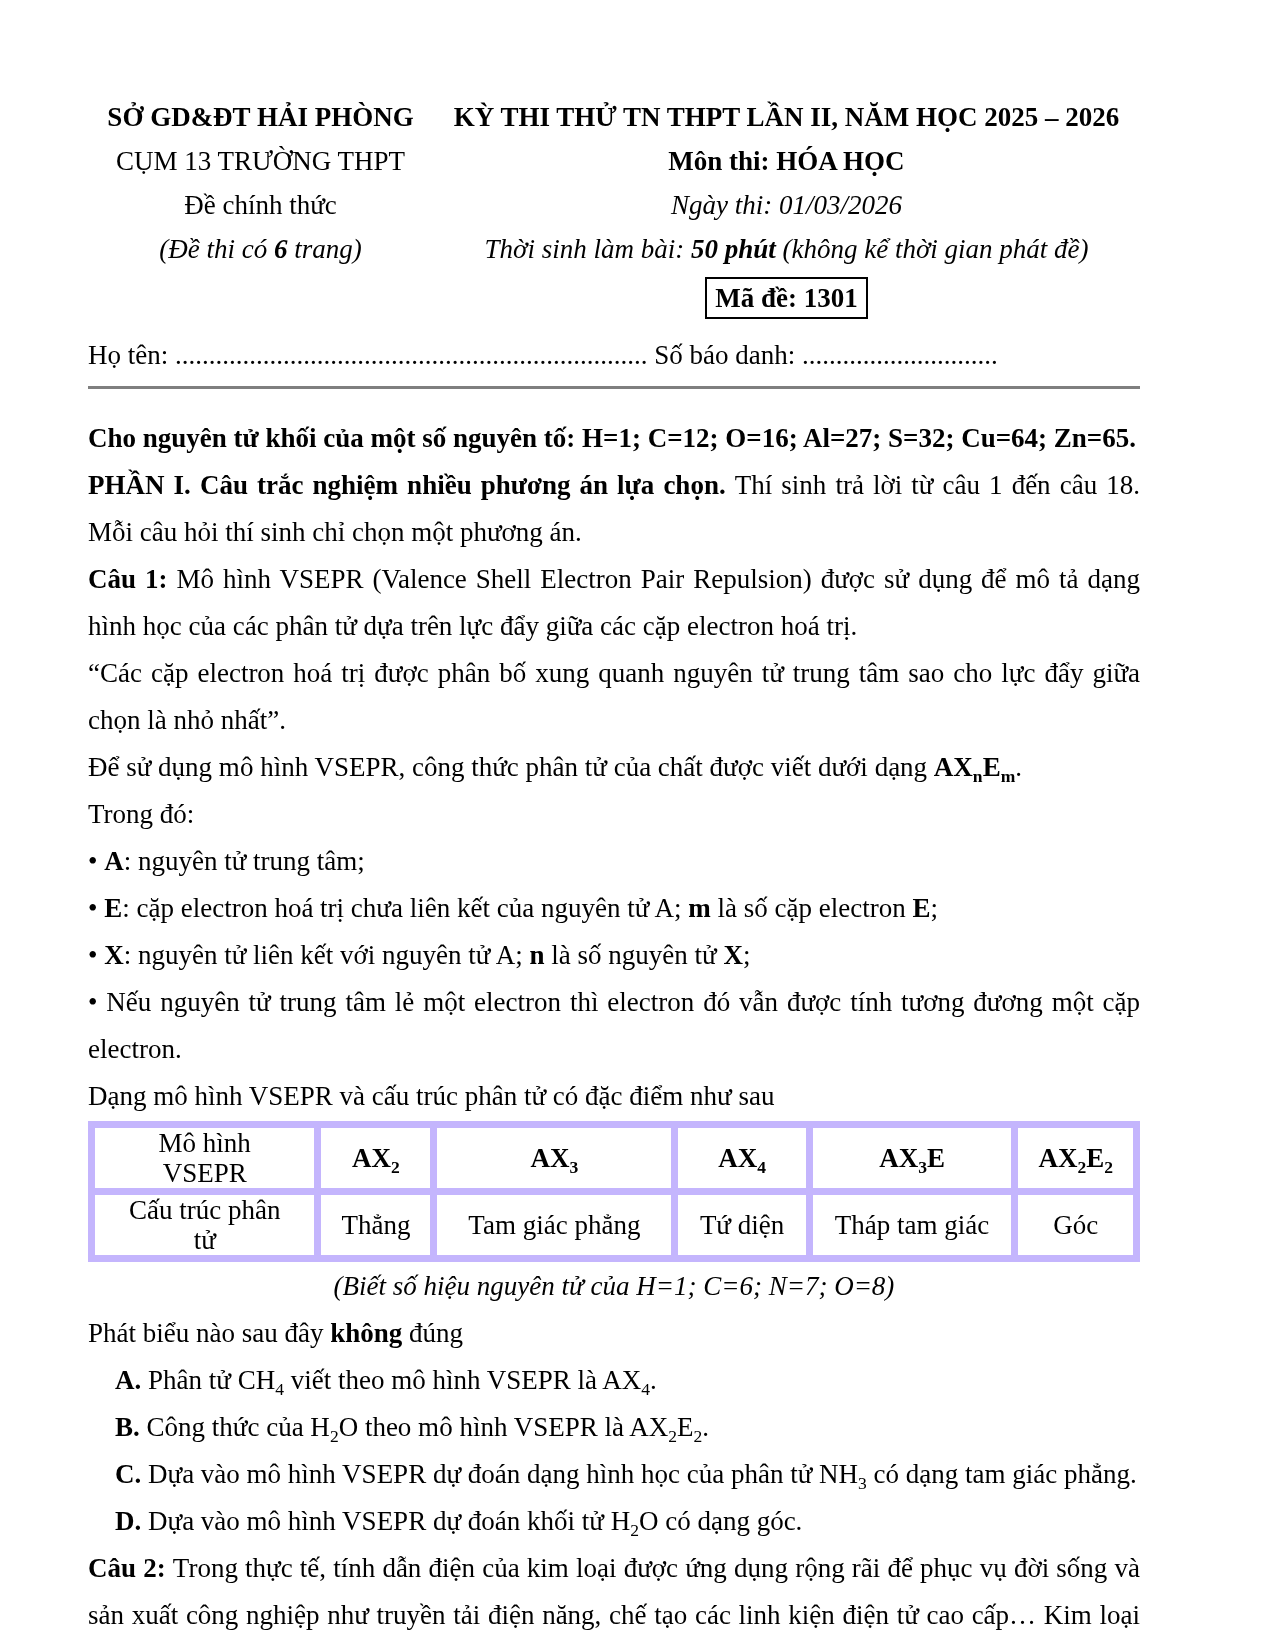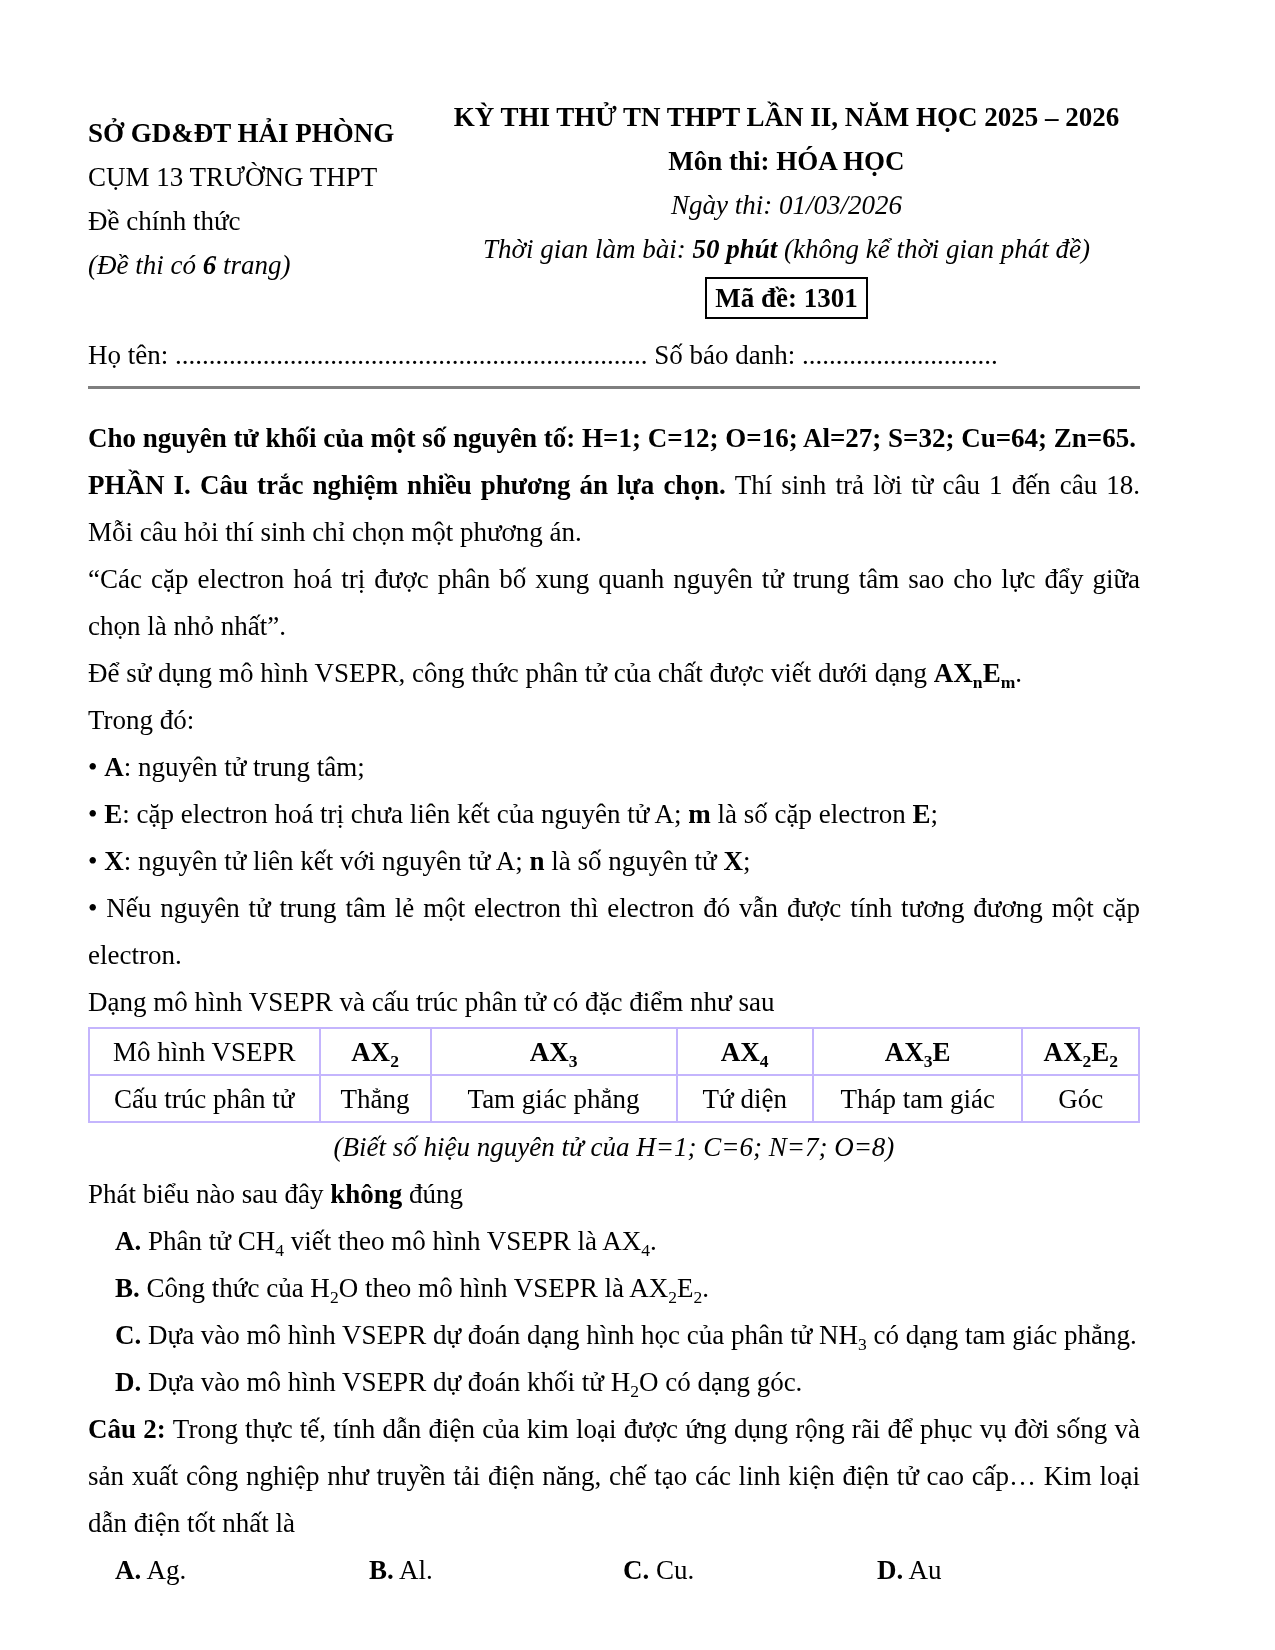--- a/index.html
+++ b/index.html
@@ -11,70 +11,71 @@
     background:#ffffff;
     color:#000;
     font-family:"Liberation Serif","DejaVu Serif",serif;
     font-size:27px;
     overflow:hidden;
   }
   .b{font-weight:bold;}
   .i{font-style:italic;}
   sub{font-size:65%;line-height:0;}
   .header{display:flex;}
-  .header-left{width:345px;margin-top:16px;}
+  .header-left{width:345px;text-align:center;}
   .header-right{flex:1;text-align:center;}
   .h-line{line-height:44px;white-space:nowrap;}
   .code-line{margin-top:5px;line-height:44px;}
   .code-box{display:inline-block;border:2px solid #000;padding:0 8px;line-height:38px;font-weight:bold;}
   .candidate-line{margin-top:12px;line-height:46px;white-space:nowrap;overflow:hidden;}
   .divider{border:none;border-top:3px solid #7f7f7f;margin:8px 0 0 0;}
   .body-block{margin-top:26px;}
   .body-block p{margin:0;line-height:47px;}
   .just{text-align:justify;}
   .nowrap{white-space:nowrap;}
   .opt{padding-left:27px;}
   .note{text-align:center;font-style:italic;}
   table.vsepr{border-collapse:collapse;width:100%;margin:1px 0;}
-  table.vsepr td{border:2px solid #c4b5fd;text-align:center;height:45px;padding:0 20px;line-height:30px;}
+  table.vsepr td{border:7px solid #c4b5fd;text-align:center;height:45px;padding:0 20px;line-height:30px;}
   .opt-row{display:flex;padding-left:27px;line-height:47px;}
   .opt-col{width:254px;}
   .opt-col:last-child{width:auto;}
 </style>
 </head>
 <body>
 
 <div class="page">
 
   <div class="header">
     <div class="header-left">
       <div class="h-line b">SỞ GD&amp;ĐT HẢI PHÒNG</div>
       <div class="h-line">CỤM 13 TRƯỜNG THPT</div>
       <div class="h-line">Đề chính thức</div>
       <div class="h-line"><span class="i">(Đề thi có </span><span class="b i">6</span><span class="i"> trang)</span></div>
     </div>
     <div class="header-right">
       <div class="h-line b">KỲ THI THỬ TN THPT LẦN II, NĂM HỌC 2025 – 2026</div>
       <div class="h-line b">Môn thi: HÓA HỌC</div>
       <div class="h-line" style="font-style:italic;">Ngày thi: 01/03/2026</div>
-      <div class="h-line"><span class="i">Thời gian làm bài: </span><span class="b i">50 phút</span><span class="i"> (không kể thời gian phát đề)</span></div>
+      <div class="h-line"><span class="i">Thời sinh làm bài: </span><span class="b i">50 phút</span><span class="i"> (không kể thời gian phát đề)</span></div>
       <div class="code-line">
         <span class="code-box">Mã đề: 1301</span>
       </div>
     </div>
   </div>
 
   <div class="candidate-line"><span>Họ tên: </span><span>......................................................................</span><span> Số báo danh: </span><span>.............................</span></div>
 
   <hr class="divider">
 
   <div class="body-block">
     <p class="b nowrap">Cho nguyên tử khối của một số nguyên tố: H=1; C=12; O=16; Al=27; S=32; Cu=64; Zn=65.</p>
     <p class="just"><span class="b">PHẦN I. Câu trắc nghiệm nhiều phương án lựa chọn. </span><span>Thí sinh trả lời từ câu 1 đến câu 18. Mỗi câu hỏi thí sinh chỉ chọn một phương án.</span></p>
 
+    <p class="just"><span class="b">Câu 1: </span><span>Mô hình VSEPR (Valence Shell Electron Pair Repulsion) được sử dụng để mô tả dạng hình học của các phân tử dựa trên lực đẩy giữa các cặp electron hoá trị.</span></p>
     <p class="just"><span>“Các cặp electron hoá trị được phân bố xung quanh nguyên tử trung tâm sao cho lực đẩy giữa chọn là nhỏ nhất”.</span></p>
     <p class="nowrap"><span>Để sử dụng mô hình VSEPR, công thức phân tử của chất được viết dưới dạng </span><span class="b">AX</span><sub class="b">n</sub><span class="b">E</span><sub class="b">m</sub><span>.</span></p>
     <p class="nowrap">Trong đó:</p>
     <p class="nowrap"><span>• </span><span class="b">A</span><span>: nguyên tử trung tâm;</span></p>
     <p class="nowrap"><span>• </span><span class="b">E</span><span>: cặp electron hoá trị chưa liên kết của nguyên tử A; </span><span class="b">m</span><span> là số cặp electron </span><span class="b">E</span><span>;</span></p>
     <p class="nowrap"><span>• </span><span class="b">X</span><span>: nguyên tử liên kết với nguyên tử A; </span><span class="b">n</span><span> là số nguyên tử </span><span class="b">X</span><span>;</span></p>
     <p class="just"><span>• Nếu nguyên tử trung tâm lẻ một electron thì electron đó vẫn được tính tương đương một cặp electron.</span></p>
     <p class="nowrap">Dạng mô hình VSEPR và cấu trúc phân tử có đặc điểm như sau</p>
 
     <table class="vsepr">

